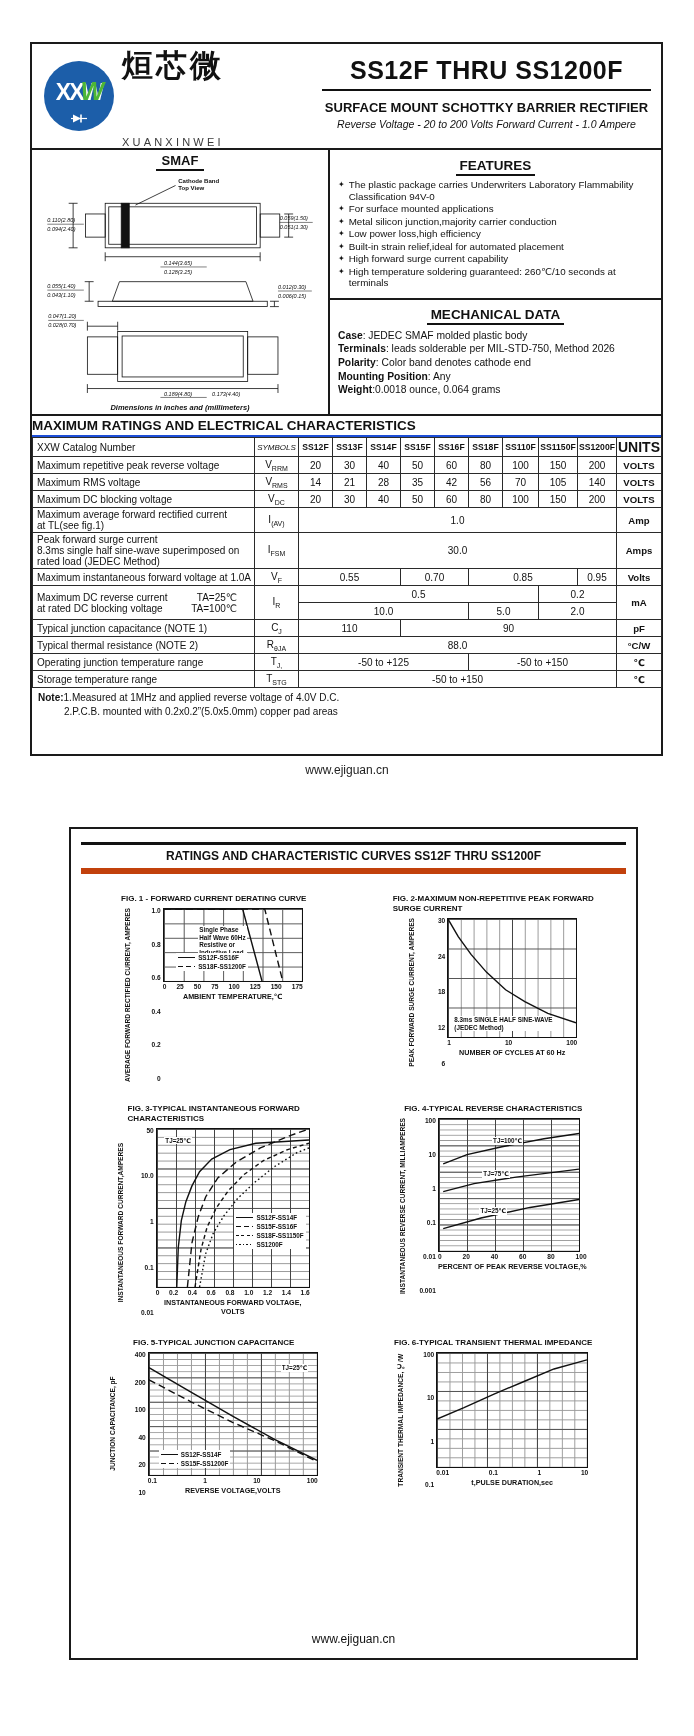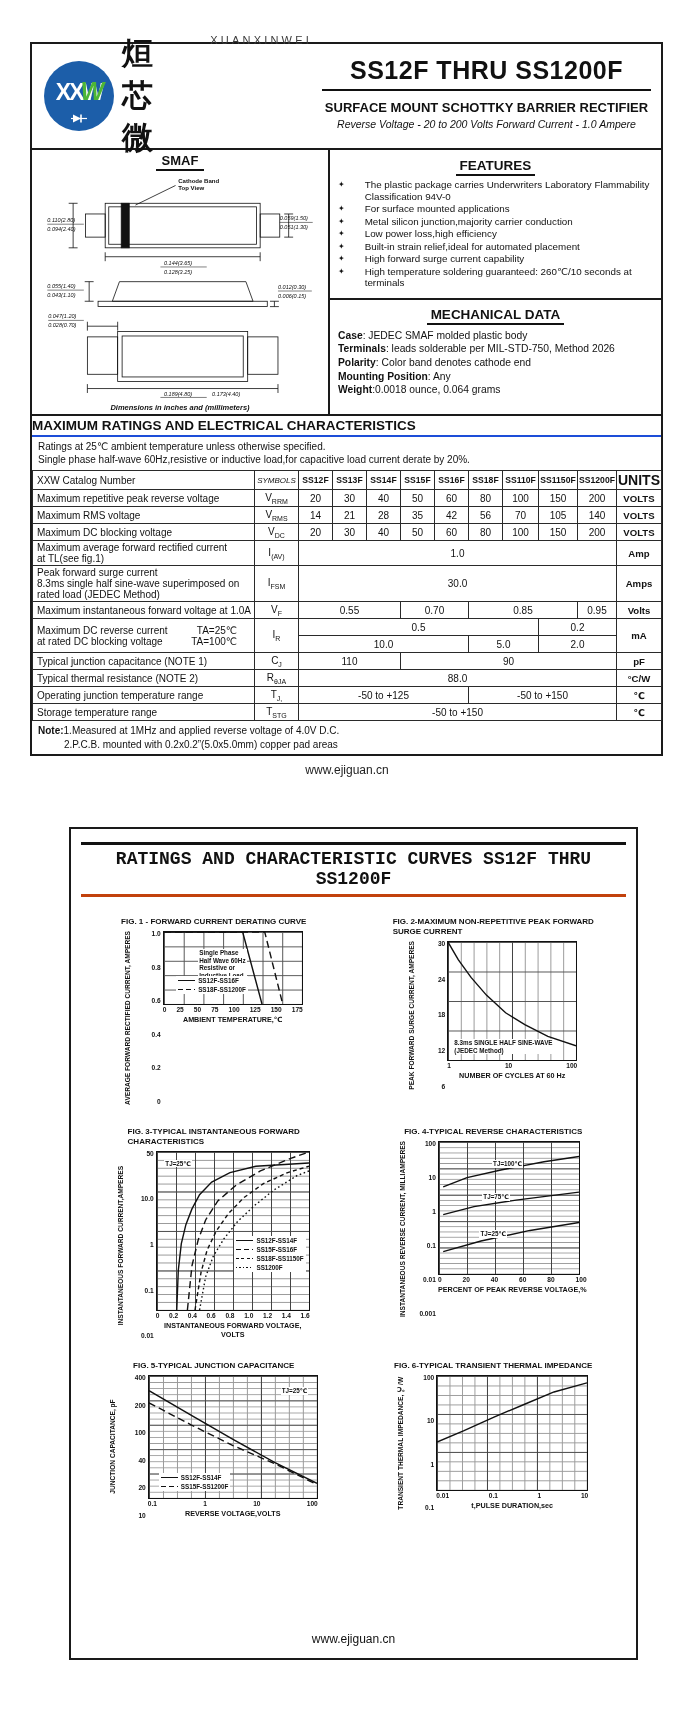--- a/index.html
+++ b/index.html
@@ -10,21 +10,21 @@
   #page2{left:69px;top:827px;width:569px;height:833px;}
 
   
   .p1-header{display:flex;border-bottom:2px solid #1a1a1a;height:106px;box-sizing:border-box;}
   .logo{width:268px;display:flex;align-items:center;gap:8px;padding-left:12px;}
   .logo-circle{width:70px;height:70px;border-radius:50%;background:#1c5ea9;position:relative;
                display:flex;align-items:center;justify-content:center;flex:0 0 auto;}
   .logo-xxw{color:#fff;font-weight:bold;font-size:23px;letter-spacing:-2px;margin-top:-8px;}
   .logo-w{position:absolute;right:10px;top:16px;color:#4db636;font-size:25px;font-weight:bold;font-style:italic;}
   .logo-diode{position:absolute;bottom:4px;left:50%;transform:translateX(-50%);}
-  .logo-textcol{display:flex;flex-direction:row;gap:48px;}
+  .logo-textcol{display:flex;flex-direction:column;gap:48px;}
   .logo-cn{font-size:31px;font-weight:bold;letter-spacing:3px;}
   .logo-en{font-size:11px;letter-spacing:3.2px;color:#3a3a3a;margin-top:1px;}
   .title-block{flex:1;display:flex;flex-direction:column;align-items:center;padding-top:12px;}
   .doc-title{font-size:25px;font-weight:bold;letter-spacing:.5px;}
   .title-rule{width:94%;height:2px;background:#111;margin:4px 0 9px;}
   .doc-subtitle{font-size:13px;font-weight:bold;}
   .doc-tagline{font-size:10.5px;font-style:italic;margin-top:3px;}
 
   
   .p1-cols{display:flex;border-bottom:2px solid #1a1a1a;height:266px;box-sizing:border-box;}
@@ -33,21 +33,21 @@
   .smaf-title{font-weight:bold;font-size:13px;border-bottom:2px solid #111;padding:0 6px 1px;margin-bottom:2px;}
   .smaf-svg{width:276px;height:228px;}
   .smaf-svg text{font-style:italic;font-size:6.2px;fill:#111;stroke:none;}
   .smaf-svg .callout{font-style:normal;font-size:6.8px;font-weight:bold;}
   .smaf-caption{font-size:7.5px;font-style:italic;margin-top:2px;font-weight:bold;}
   .right-col{flex:1;display:flex;flex-direction:column;}
   .features{border-bottom:2px solid #1a1a1a;padding:6px 8px 4px;flex:0 0 150px;box-sizing:border-box;}
   .sec-heading{text-align:center;margin-bottom:5px;}
   .sec-heading span{font-weight:bold;font-size:13.5px;border-bottom:2px solid #111;padding:0 4px 1px;}
   .feat-list{font-size:9.8px;line-height:1.18;}
-  .feat-item{display:flex;gap:20px;margin-bottom:1px;}
+  .feat-item{display:flex;gap:4px;margin-bottom:1px;}
   .bullet{flex:0 0 auto;font-size:8px;line-height:1.4;}
   .bullet::before{content:"✦";}
   .mech{padding:6px 8px 4px;font-size:10.3px;line-height:1.32;}
   .mech-line b{font-weight:bold;}
 
   
   .ratings-bar{border-bottom:2px solid #1d4ed8;text-align:left;font-weight:bold;
                font-size:13.5px;padding:2px 0;}
   .ratings-pre{font-size:10px;line-height:1.3;padding:3px 6px 4px;}
   table.ratings{border-collapse:collapse;width:100%;font-size:10px;table-layout:fixed;}
@@ -60,22 +60,22 @@
   td.sym{font-size:10px;}
   td.sym sub,{font-size:7px;}
   sub{font-size:7px;}
   .ir-line{display:flex;justify-content:space-between;padding-right:16px;}
   .notesblk{font-size:10px;line-height:1.4;padding:3px 6px;}
   .note-ind{padding-left:26px;}
   .site-url{position:absolute;left:0;width:694px;text-align:center;font-size:12px;color:#222;}
   #url1{top:763px;}
 
   
-  .p2-heading{margin:13px 10px 0;border-top:3px solid #111;border-bottom:3px solid #c2410c;
-              padding:4px 0 5px;text-align:center;font-weight:bold;font-size:18px;font-family:Liberation Mono, monospace;}
+  .p2-heading{margin:13px 10px 0;border-top:3px solid #111;border-bottom:6px solid #c2410c;
+              padding:4px 0 5px;text-align:center;font-weight:bold;font-size:12px;}
   .figs{display:grid;grid-template-columns:1fr 1fr;column-gap:2px;row-gap:22px;
         padding:20px 4px 0;justify-items:center;}
   .figure{display:flex;flex-direction:column;align-items:center;}
   .fig-title{font-size:8px;font-weight:bold;white-space:pre-line;
              line-height:1.25;margin-bottom:4px;}
   .fig-main{display:flex;align-items:stretch;}
   .ylab{writing-mode:vertical-rl;transform:rotate(180deg);font-size:6.6px;font-weight:bold;
         text-align:center;width:15px;line-height:1.05;}
   .yticks{display:flex;flex-direction:column;justify-content:space-between;align-items:flex-end;
           font-size:6.6px;font-weight:bold;padding-right:2px;width:21px;line-height:6px;}
@@ -270,24 +270,20 @@
         <div class="mech-line"><b>Case</b><span>: JEDEC SMAF molded plastic body</span></div>
         <div class="mech-line"><b>Terminals</b><span>: leads solderable per MIL-STD-750, Method 2026</span></div>
         <div class="mech-line"><b>Polarity</b><span>: Color band denotes cathode end</span></div>
         <div class="mech-line"><b>Mounting Position</b><span>: Any</span></div>
         <div class="mech-line"><b>Weight</b><span>:0.0018 ounce, 0.064 grams</span></div>
       </div>
     </div>
   </div>
 
   <div class="ratings-bar">MAXIMUM RATINGS AND ELECTRICAL CHARACTERISTICS</div>
-  <div class="ratings-pre">
-    <div>Ratings at 25℃ ambient temperature unless otherwise specified.</div>
-    <div>Single phase half-wave 60Hz,resistive or inductive load,for capacitive load current derate by 20%.</div>
-  </div>
 
   <table class="ratings">
     <colgroup>
       <col style="width:222px">
         <col style="width:44px">
       <col style="width:34px">
         <col style="width:34px">
         <col style="width:34px">
         <col style="width:34px">
       <col style="width:34px">

